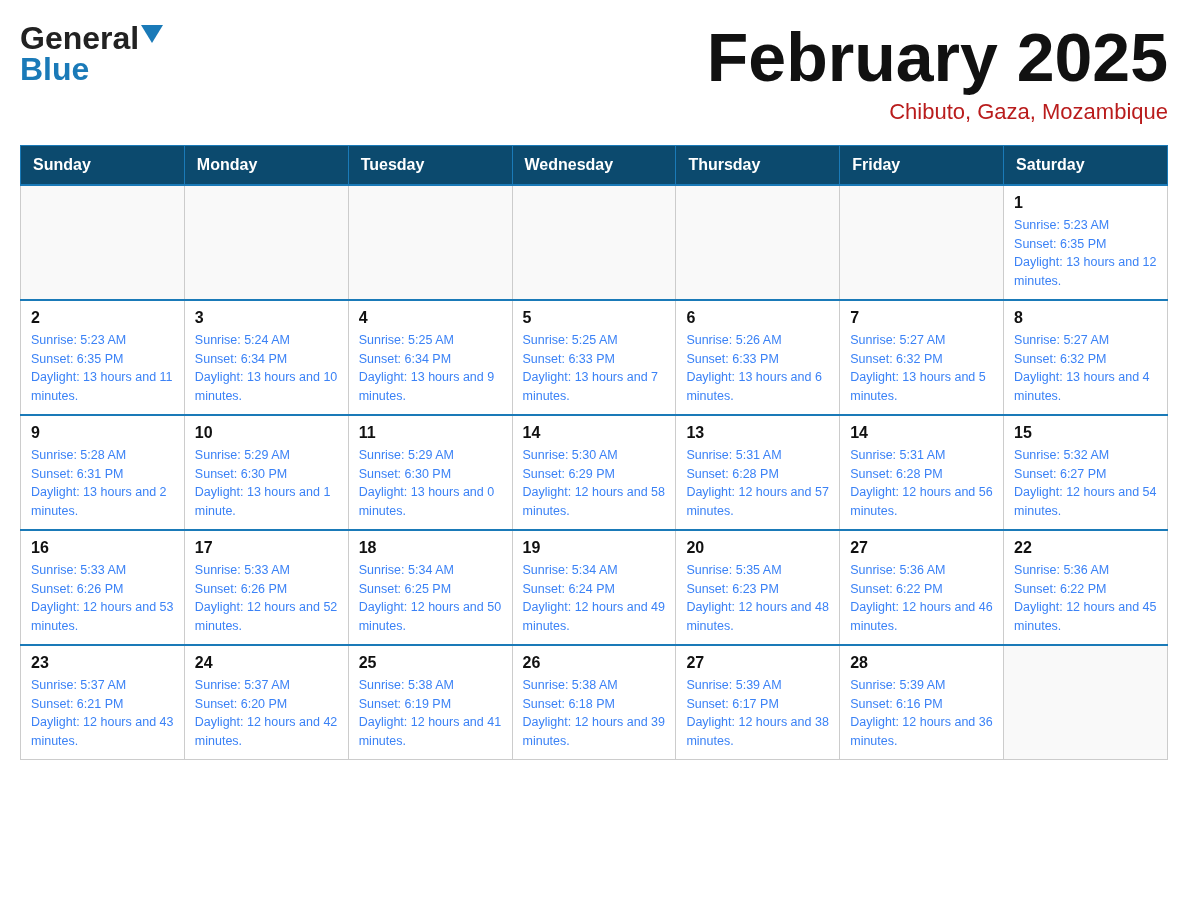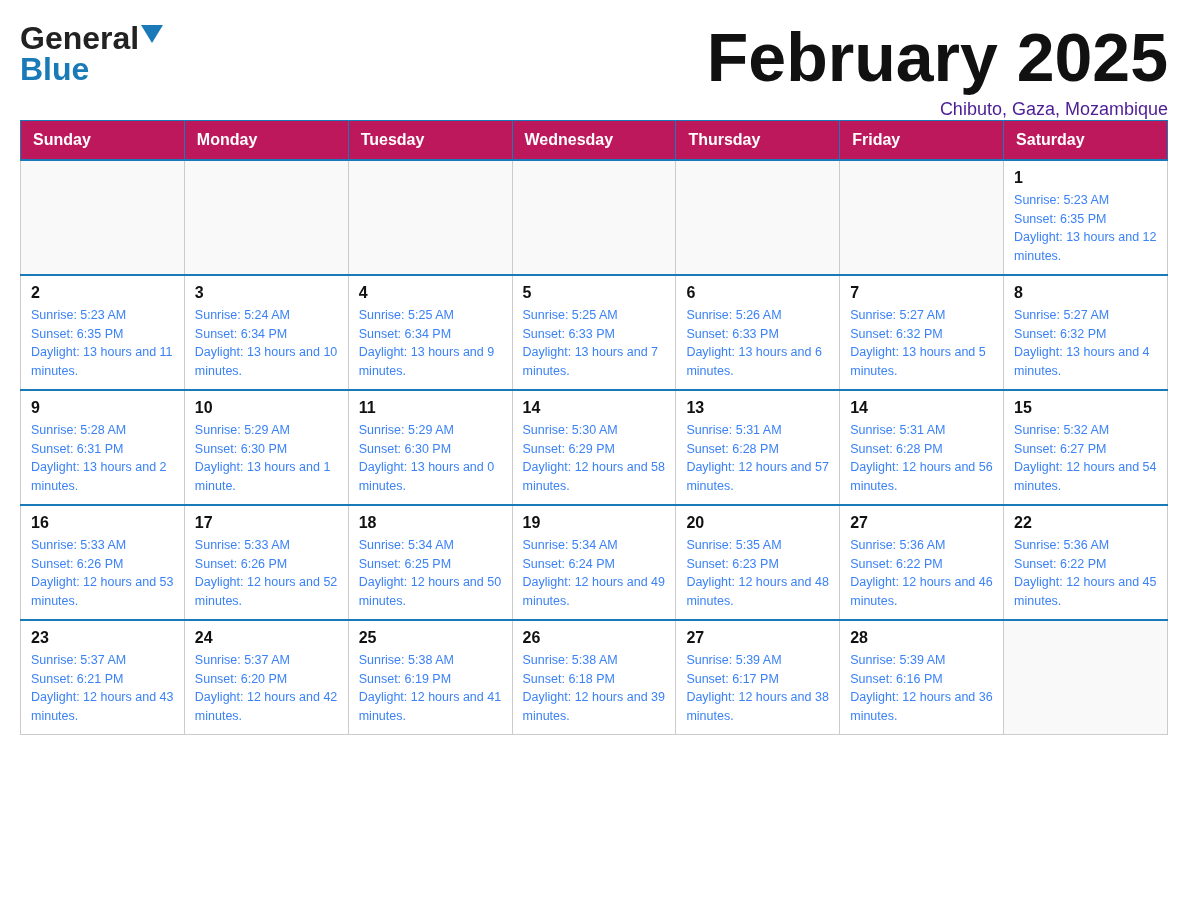--- a/index.html
+++ b/index.html
@@ -7,43 +7,44 @@
       font-family: Arial, sans-serif;
       background: #fff;
       padding: 20px;
       width: 1188px;
       min-height: 918px;
     }
     .header {
       display: flex;
       justify-content: space-between;
       align-items: flex-start;
+      margin-bottom: 20px;
       gap: 48px;
     }
     .title-block {
       text-align: right;
     }
     .month-title {
       font-size: 68px;
       font-weight: bold;
       color: #111;
       line-height: 1.1;
     }
     .location {
-      font-size: 18px;
-      color: #4c1d95;
+      font-size: 22px;
+      color: #b91c1c;
       margin-top: 4px;
     }
     .calendar {
       width: 100%;
       border-collapse: collapse;
       border: 1px solid #ccc;
     }
     .calendar th {
-      background-color: #be185d;
+      background-color: #0c4a6e;
       color: #fff;
       font-size: 16px;
       font-weight: bold;
       padding: 10px 12px;
       text-align: left;
       border: 1px solid #1a7ab8;
     }
     .calendar td {
       vertical-align: top;
       padding: 8px 10px;

